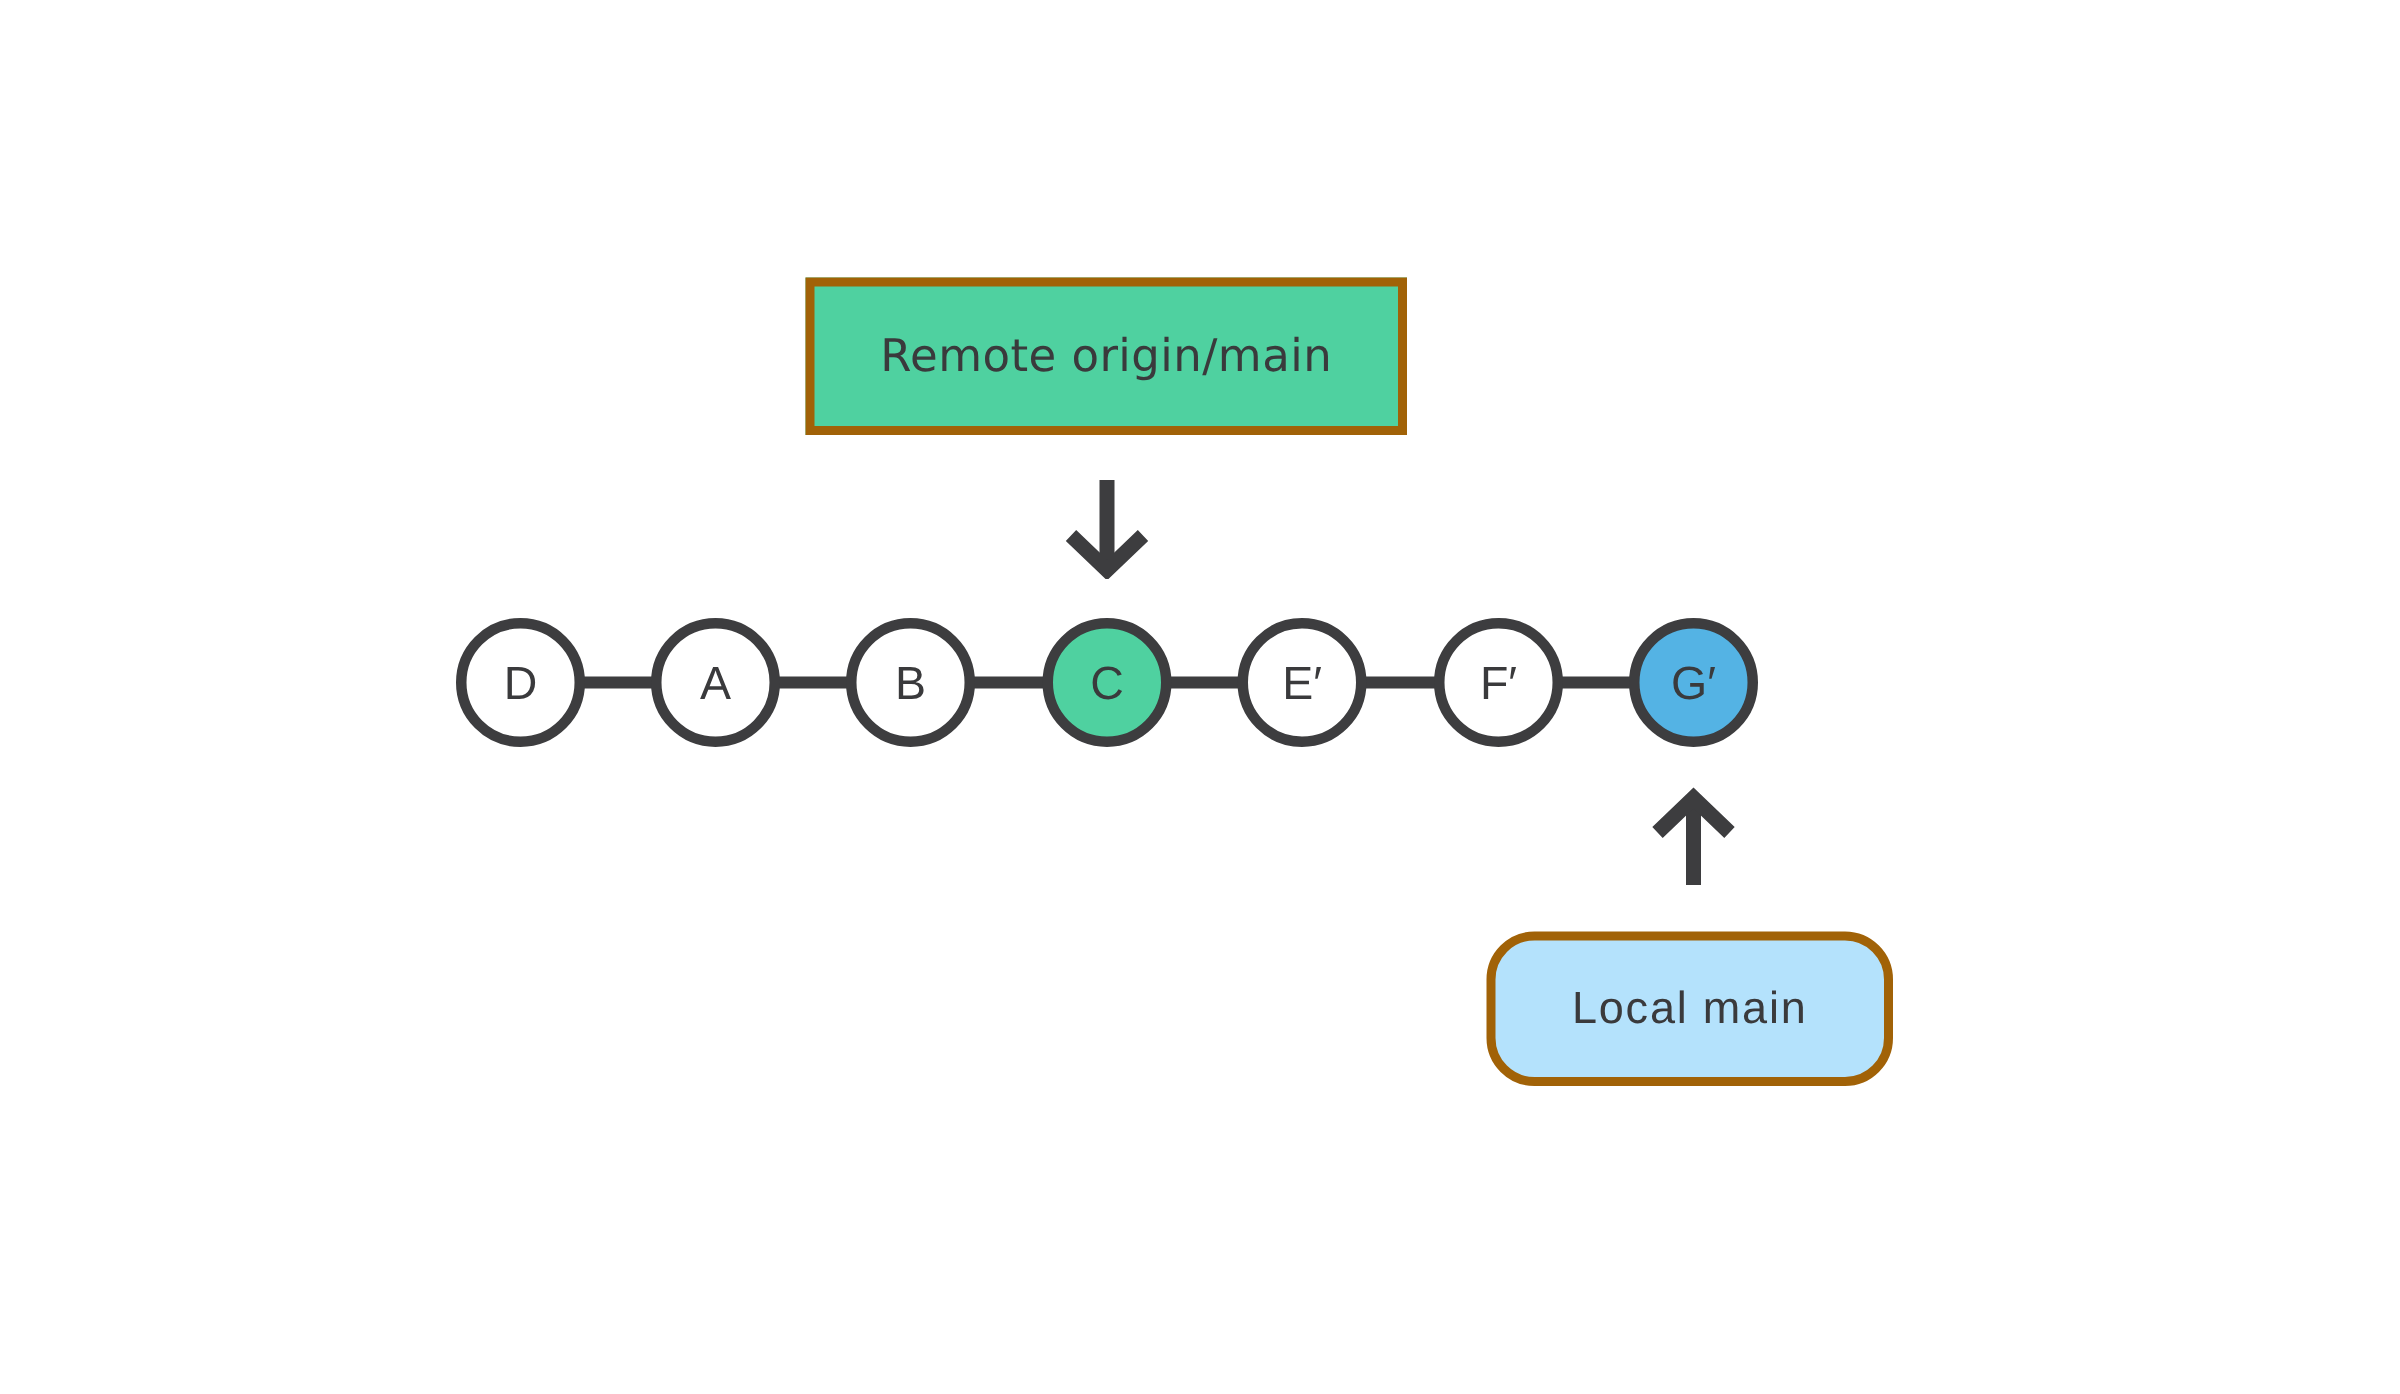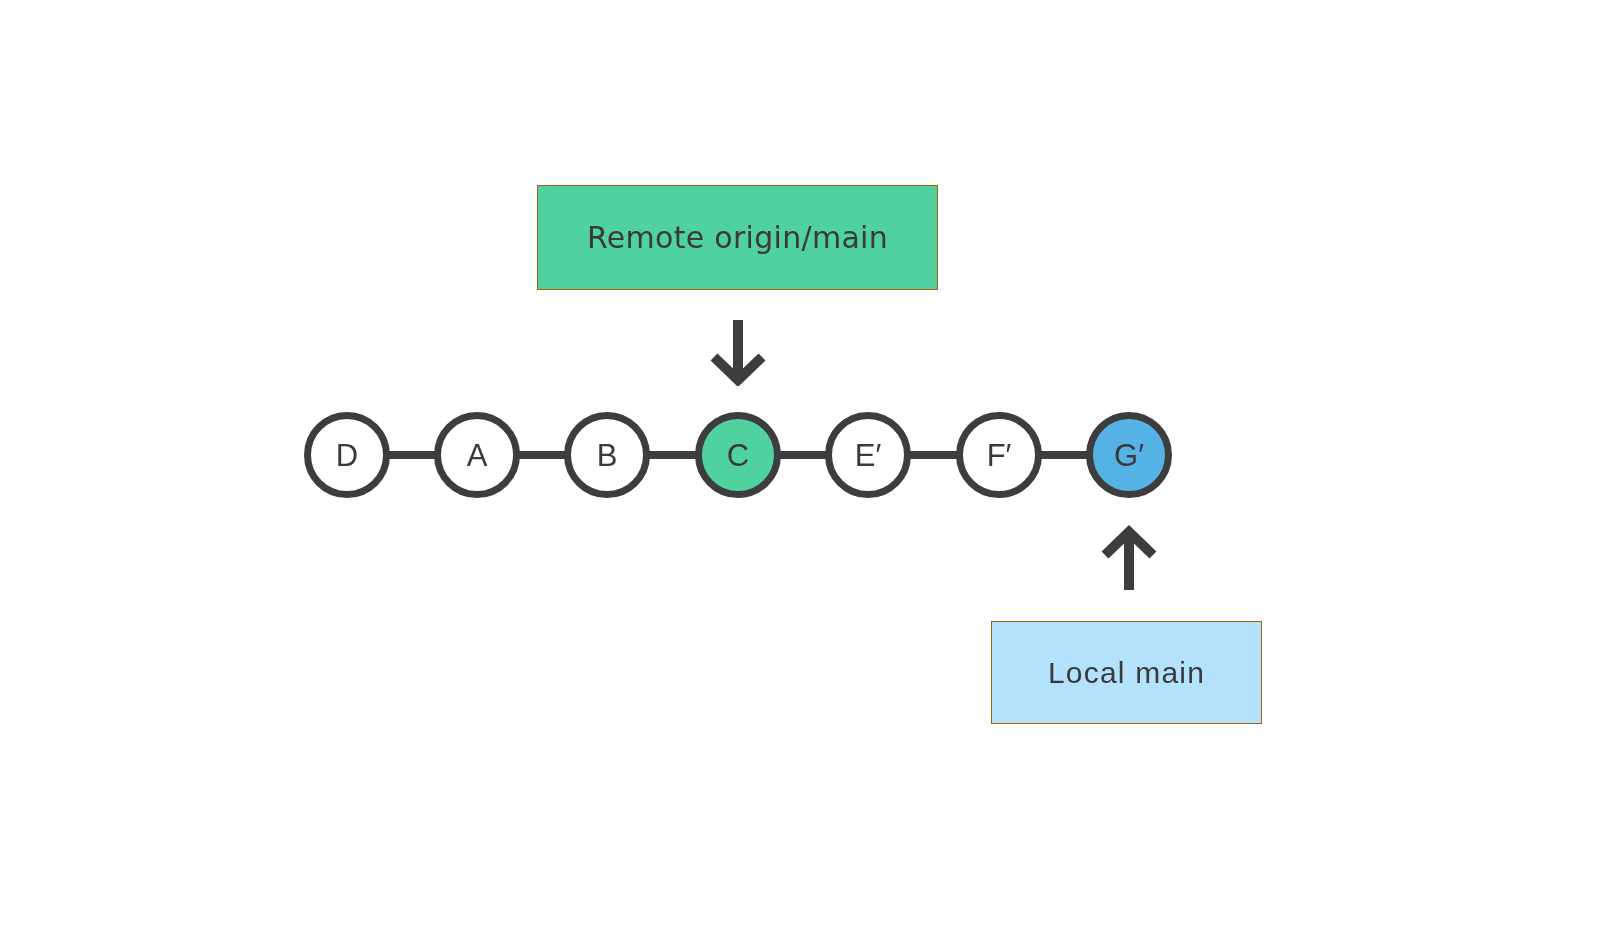--- a/index.html
+++ b/index.html
@@ -19,21 +19,21 @@
     position: absolute;
     inset: 0;
     width: 1600px;
     height: 929px;
   }
 
   
   .branch-box {
     position: absolute;
     box-sizing: border-box;
-    border: 1px solid #a16207;
+    border: 6px solid #a16207;
     display: flex;
     align-items: center;
     justify-content: center;
   }
   .branch-box-label {
     color: #3a3a3c;
     font-size: 30px;
     letter-spacing: 0.3px;
     white-space: nowrap;
     line-height: 1;
@@ -49,20 +49,21 @@
   #remote-branch-box .branch-box-label {
     font-family: "DejaVu Sans", "Liberation Sans", sans-serif;
   }
 
   #local-branch-box {
     left: 991px;
     top: 621px;
     width: 271px;
     height: 103px;
     background: #b4e2fc;
+    border-radius: 32px;
   }
   #local-branch-box .branch-box-label {
     font-family: "Liberation Sans", "DejaVu Sans", sans-serif;
     letter-spacing: 1.2px;
   }
 
   
   #commit-graph {
     position: absolute;
     left: 0;

